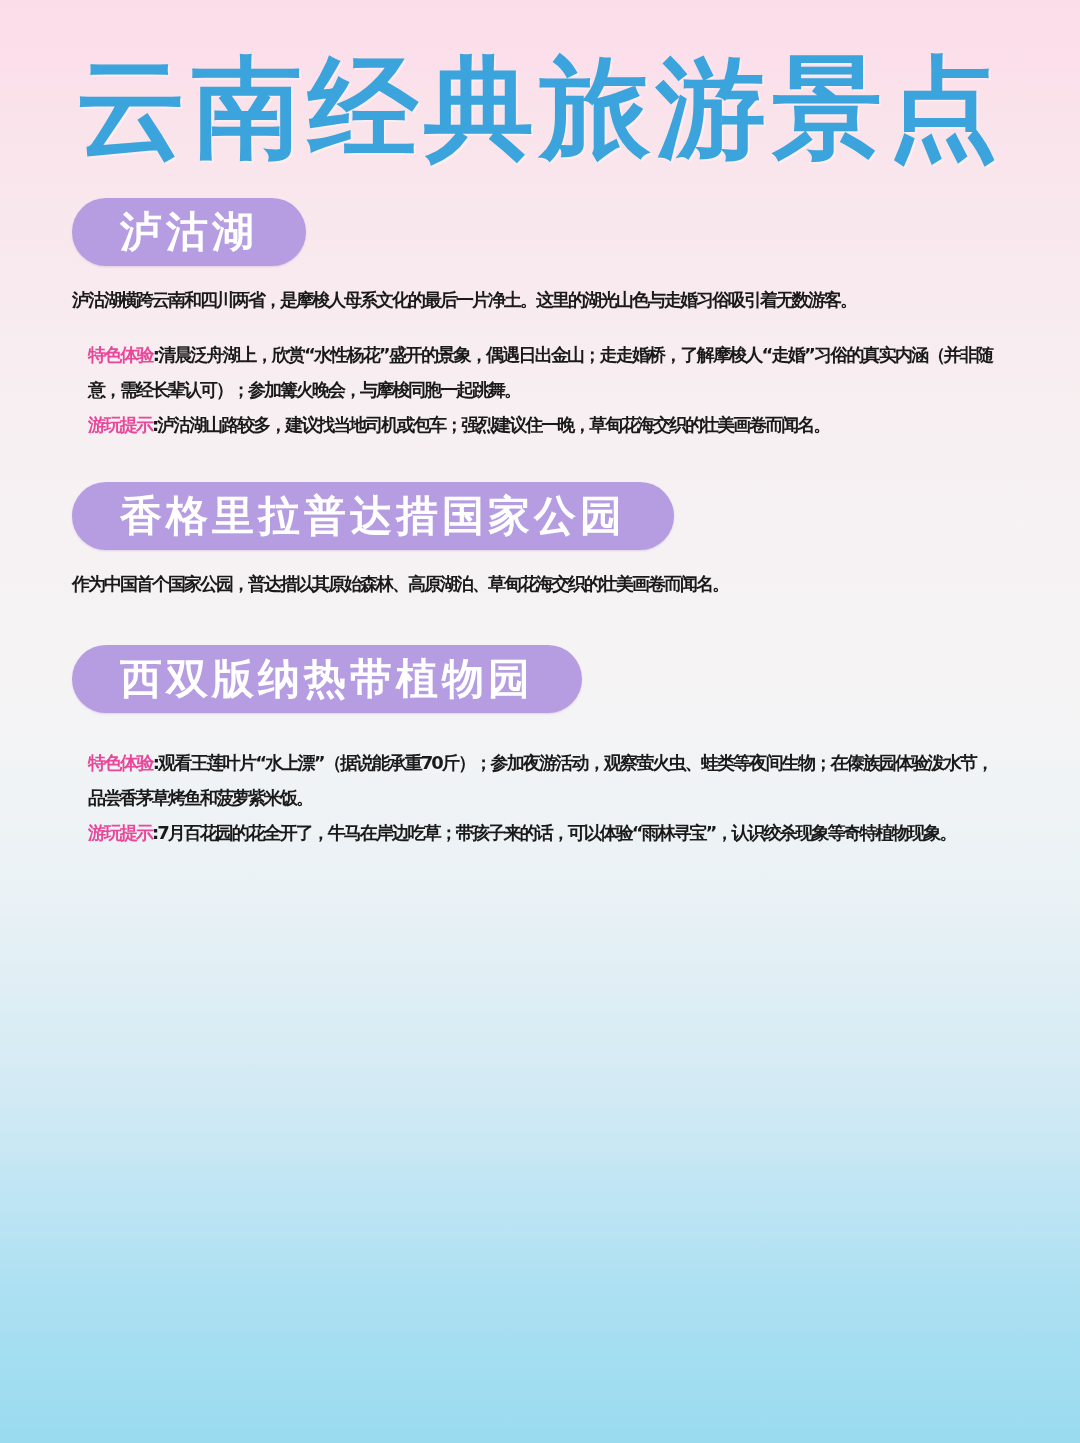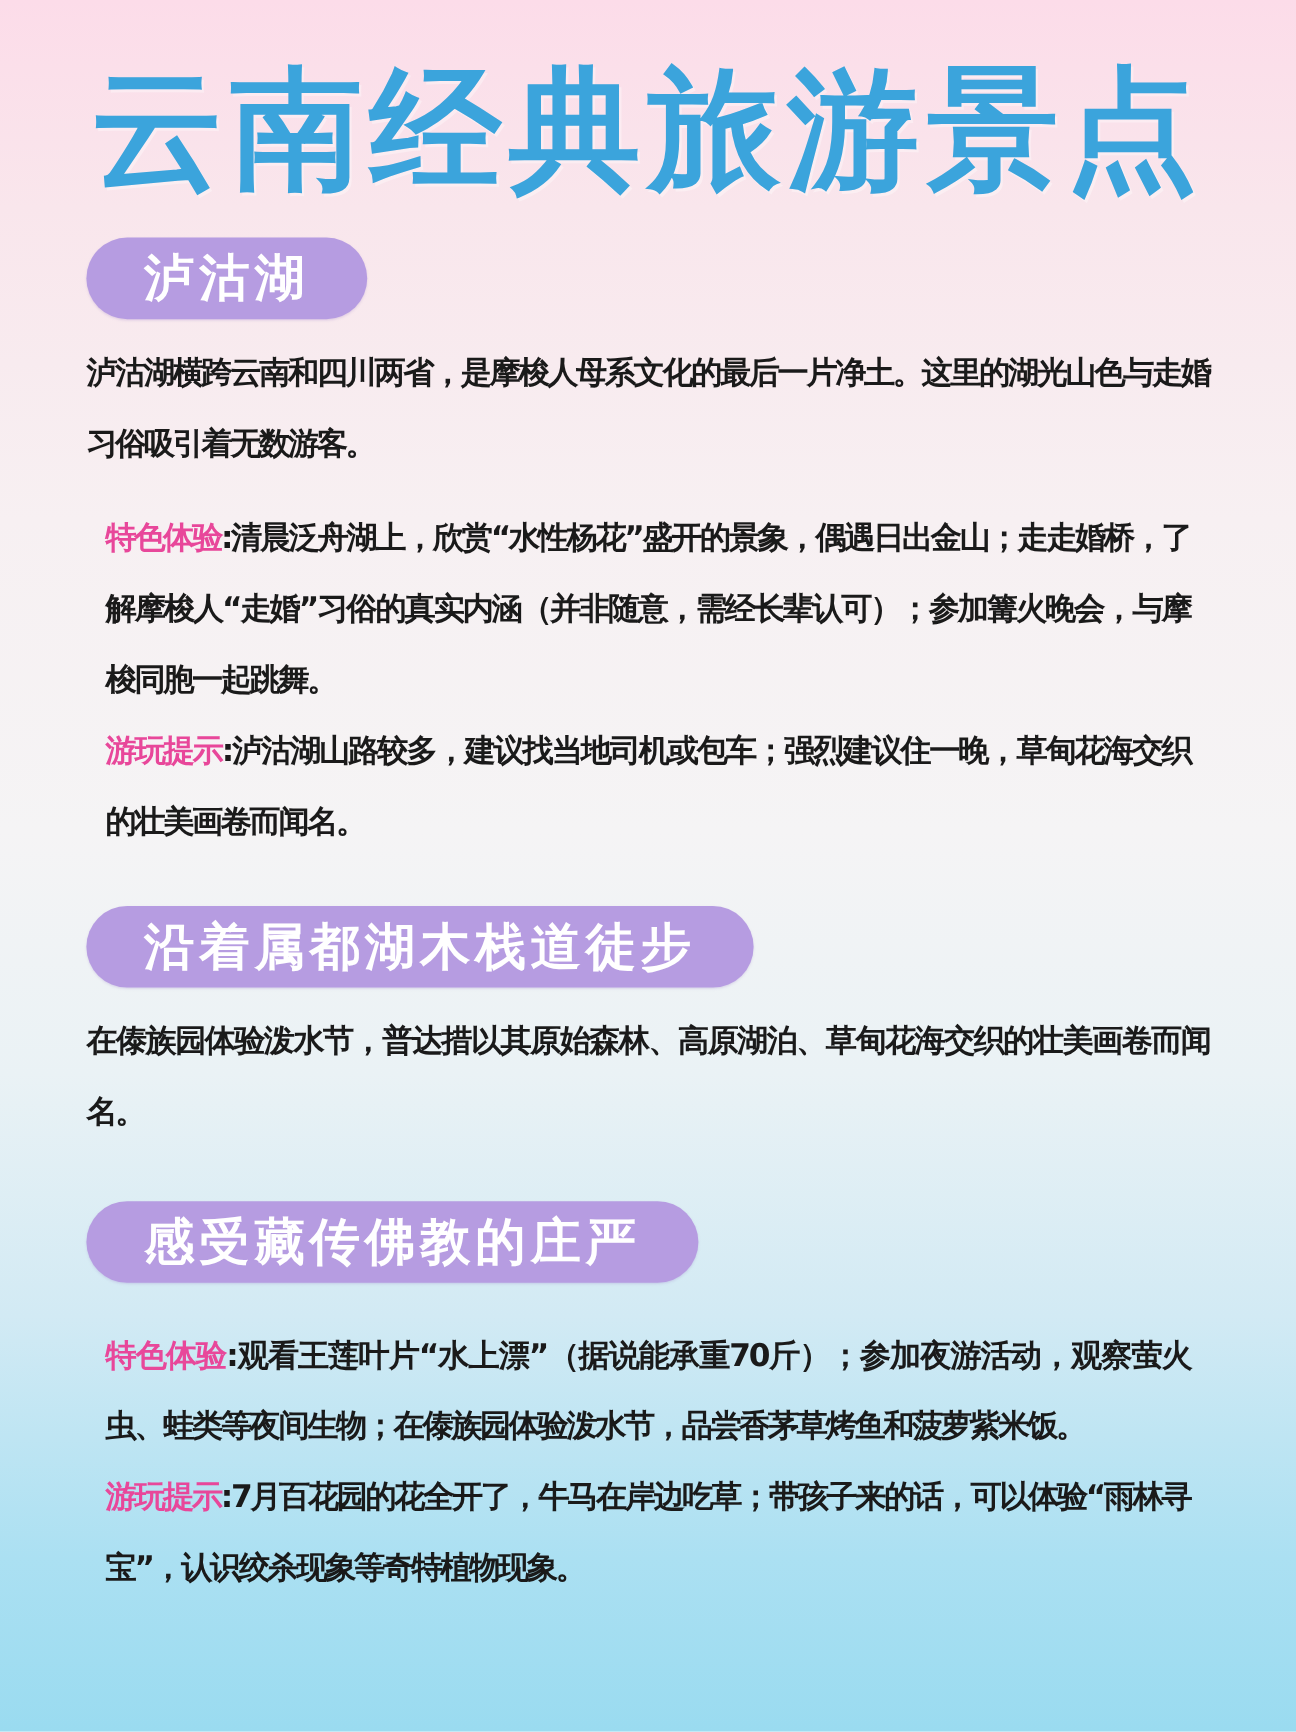--- a/index.html
+++ b/index.html
@@ -41,24 +41,24 @@
     font-size: 42px;
     font-weight: 800;
     line-height: 1;
     letter-spacing: 4px;
     border-radius: 40px;
     padding: 13px 48px;
     margin: 24px 0 16px 0;
     box-shadow: 0 1px 2px rgba(150,120,200,0.25);
   }
   .intro, .detail {
-    font-size: 26px;
+    font-size: 18px;
     font-weight: 700;
     letter-spacing: -2px;
-    line-height: 59px;
+    line-height: 35px;
     color: #1a1a1a;
     text-align: justify;
   }
   .intro { margin-bottom: 20px; }
   .detail-block { margin: 16px; }
   .plabel { color: #e8479a; font-weight: 800; }
 </style>
 </head>
 <body>
 
@@ -72,28 +72,28 @@
     </div>
     <p class="intro">泸沽湖横跨云南和四川两省，是摩梭人母系文化的最后一片净土。这里的湖光山色与走婚习俗吸引着无数游客。</p>
     <div class="detail-block">
       <p class="detail"><span class="plabel">特色体验</span><span>:</span><span>清晨泛舟湖上，欣赏“水性杨花”盛开的景象，偶遇日出金山；走走婚桥，了解摩梭人“走婚”习俗的真实内涵（并非随意，需经长辈认可）；参加篝火晚会，与摩梭同胞一起跳舞。</span></p>
       <p class="detail"><span class="plabel">游玩提示</span><span>:</span><span>泸沽湖山路较多，建议找当地司机或包车；强烈建议住一晚，草甸花海交织的壮美画卷而闻名。</span></p>
     </div>
   </section>
 
   <section>
     <div class="pill">
-      <span>沿着属都湖木栈道徒步</span>
+      <span>香格里拉普达措国家公园</span>
     </div>
-    <p class="intro">在傣族园体验泼水节，普达措以其原始森林、高原湖泊、草甸花海交织的壮美画卷而闻名。</p>
+    <p class="intro">作为中国首个国家公园，普达措以其原始森林、高原湖泊、草甸花海交织的壮美画卷而闻名。</p>
   </section>
 
   <section>
     <div class="pill">
-      <span>感受藏传佛教的庄严</span>
+      <span>西双版纳热带植物园</span>
     </div>
     <div class="detail-block">
       <p class="detail"><span class="plabel">特色体验</span><span>:</span><span>观看王莲叶片“水上漂”（据说能承重70斤）；参加夜游活动，观察萤火虫、蛙类等夜间生物；在傣族园体验泼水节，品尝香茅草烤鱼和菠萝紫米饭。</span></p>
       <p class="detail"><span class="plabel">游玩提示</span><span>:</span><span>7月百花园的花全开了，牛马在岸边吃草；带孩子来的话，可以体验“雨林寻宝”，认识绞杀现象等奇特植物现象。</span></p>
     </div>
   </section>
 
 </div>
 
 </body></html>

